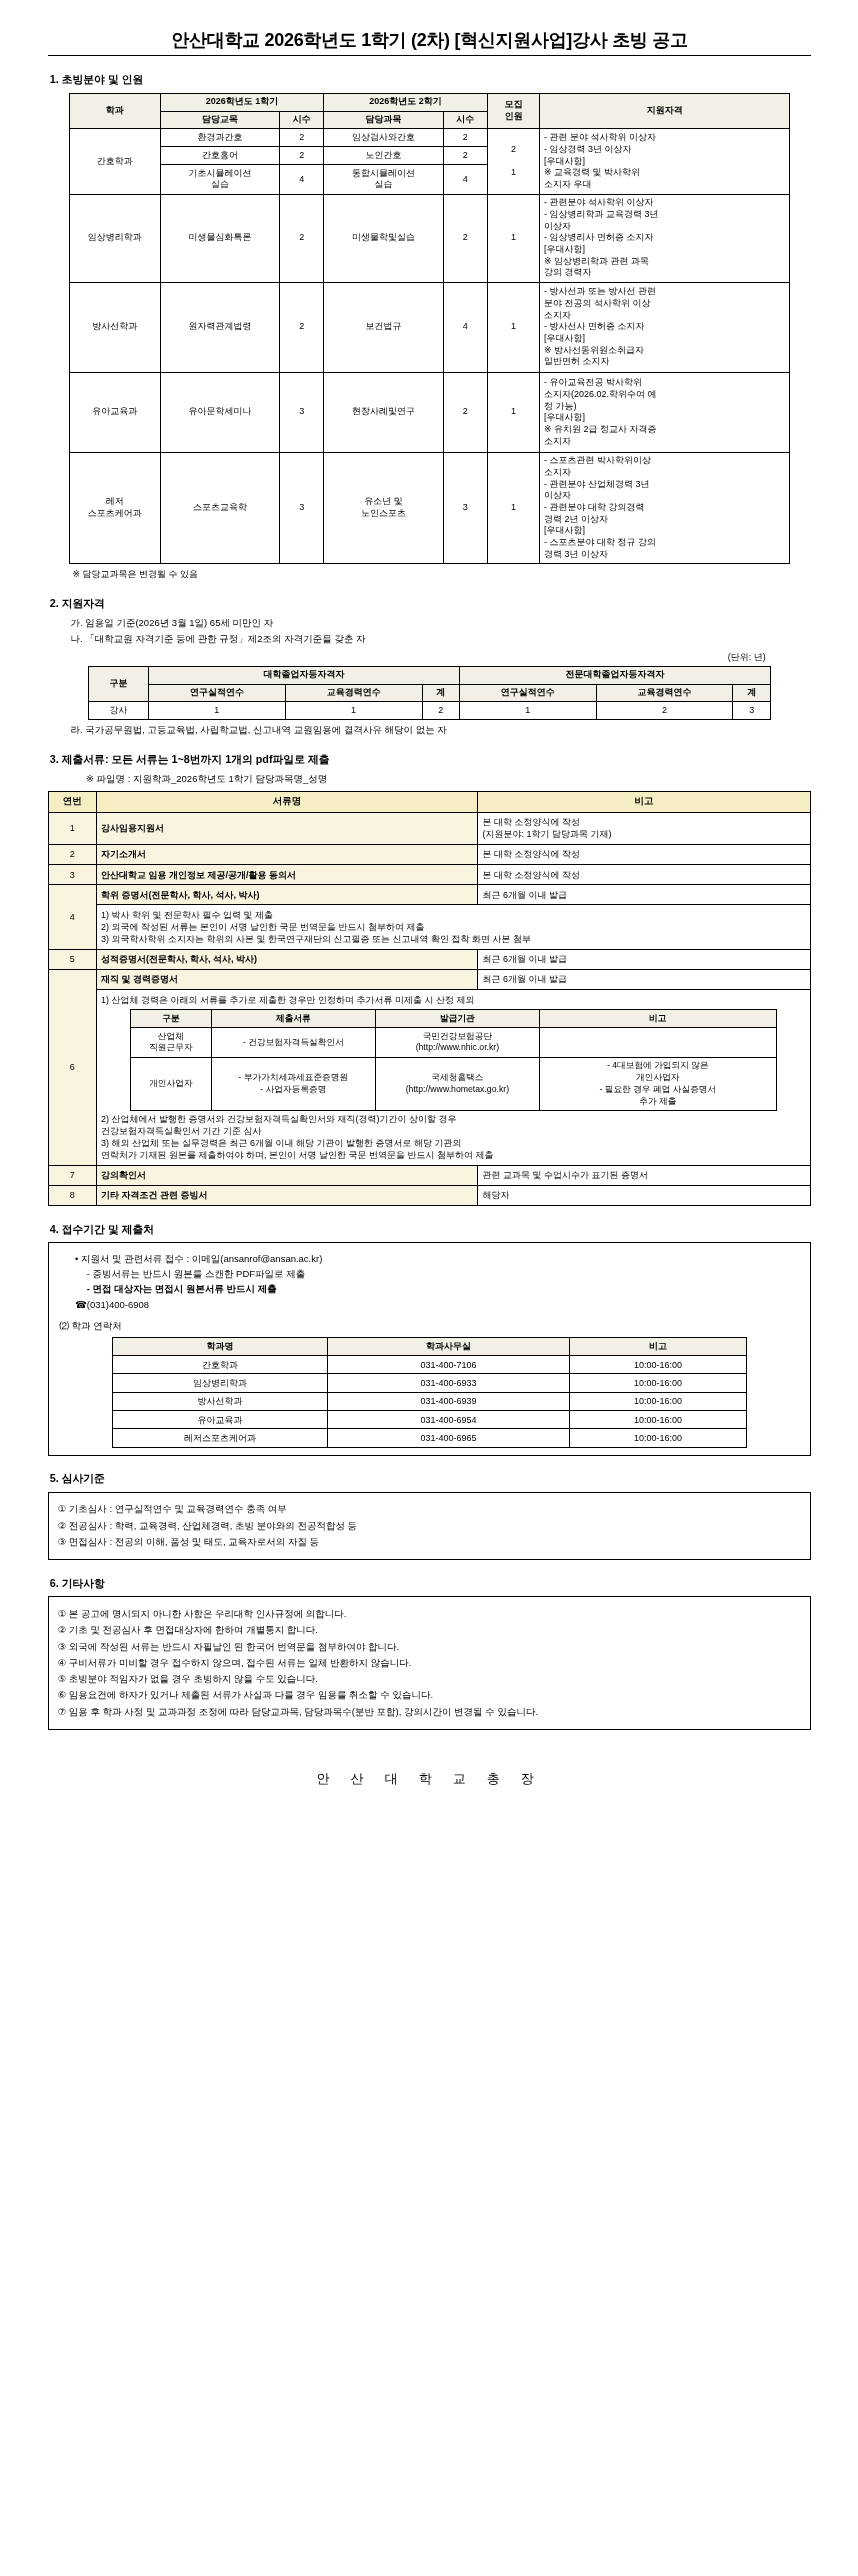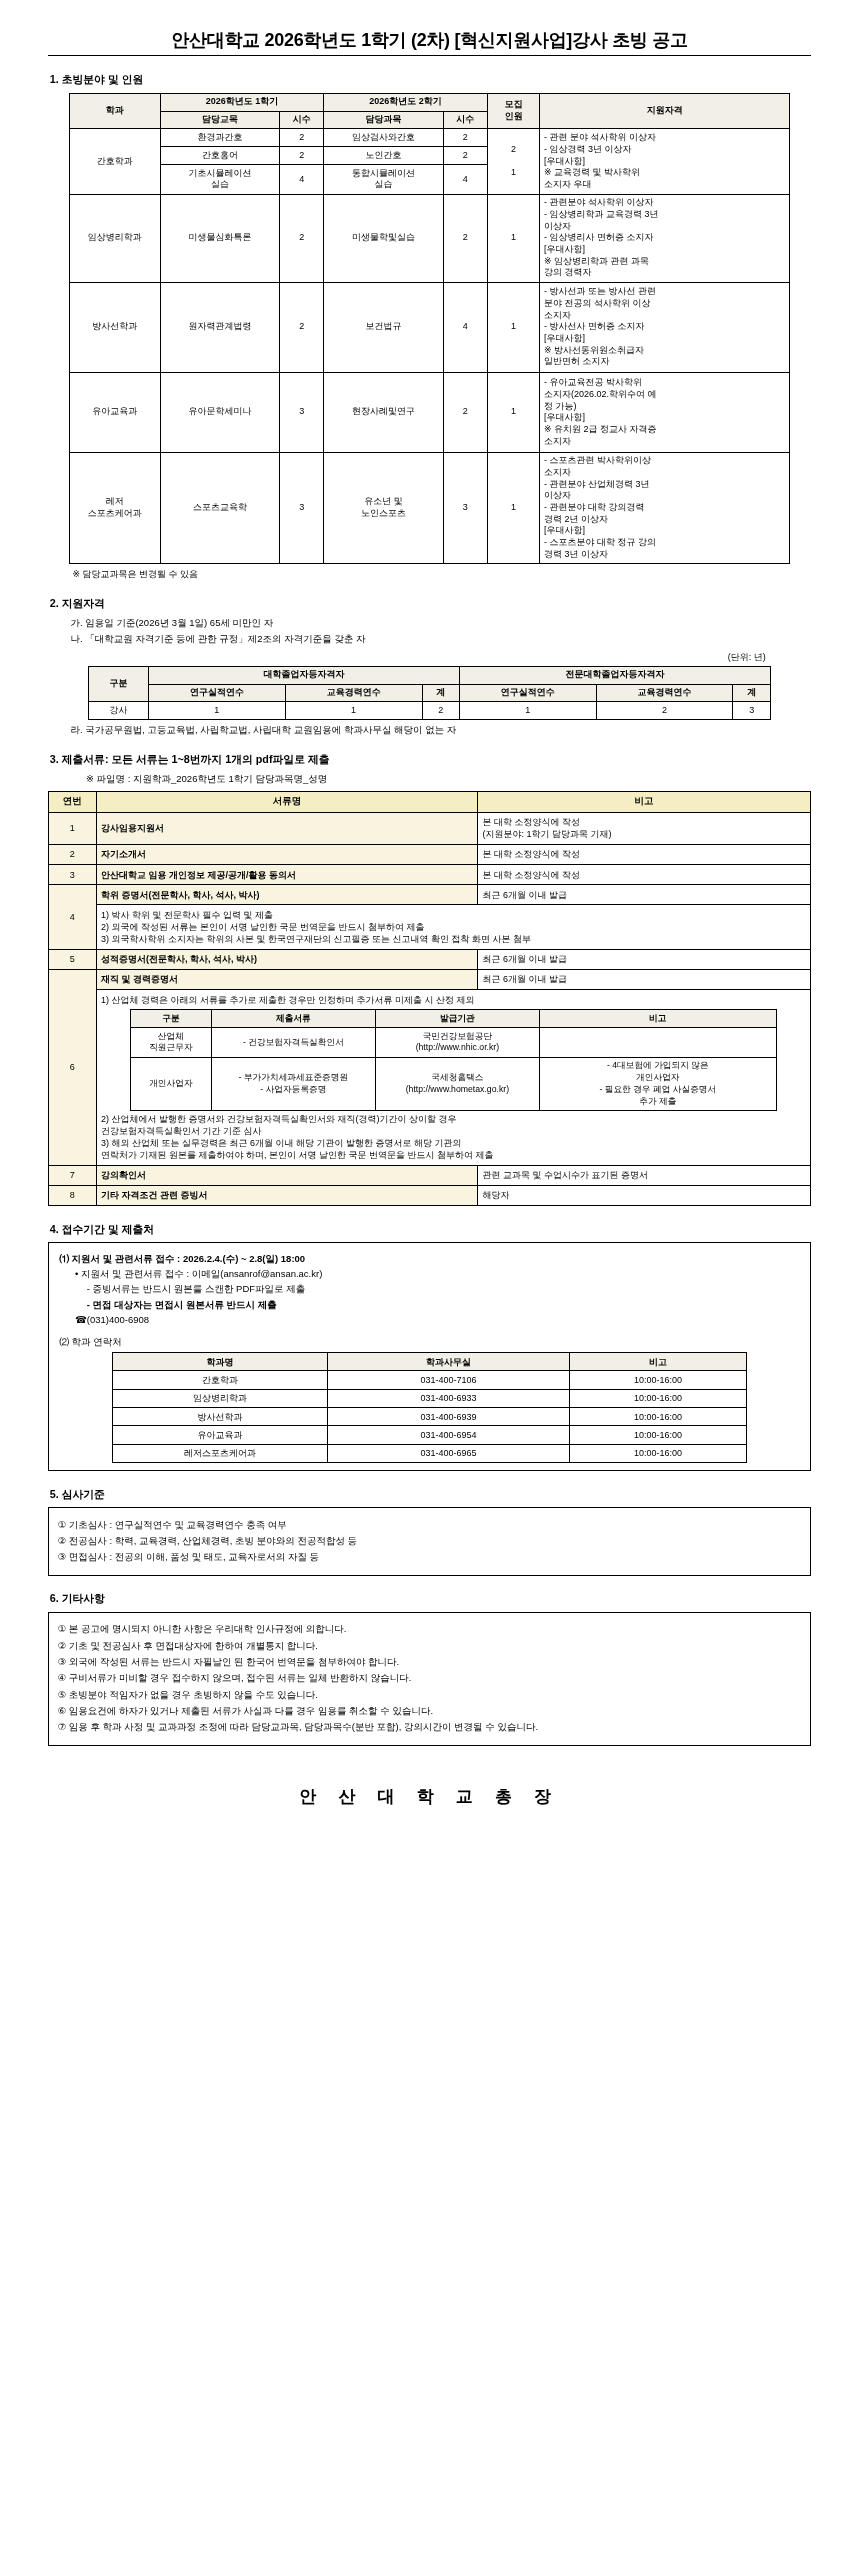--- a/index.html
+++ b/index.html
@@ -41,22 +41,22 @@
   .docs-tbl th{border:0.9px solid #000;font-size:9.5px;padding:3.5px 4.3px;background:#f5eec2;font-weight:bold;text-align:center;}
   .apply-box{border:0.9px solid #000;padding:7px 8.7px;margin-top:5.2px;font-size:9.5px;background:#fff;}
   .apply-box .ln{margin:2.6px 0;}
   .bold{font-weight:bold;}
   .crit-box{border:0.9px solid #000;padding:7px 8.7px;font-size:9.5px;margin-top:5.2px;}
   .crit-box div{margin:3.5px 0;}
   .etc-box{border:0.9px solid #000;padding:7px 8.7px;font-size:9.5px;margin-top:5.2px;}
   .etc-box div{margin:3.5px 0;}
   .signature{
     text-align:center;
-    font-size:17px;
-    font-weight:bold;
+    font-size:13px;
+    font-weight:normal;
     letter-spacing:8.7px;
     margin:40px 0 8.7px 0;
   }
   .contact-tbl td,.contact-tbl th{border:0.9px solid #000;font-size:9px;padding:2.6px 4.3px;text-align:center;}
   .contact-tbl th{background:#f2f0e6;font-weight:bold;}
   .sub-inner{width:100%;border-collapse:collapse;margin:3.5px 0 1.7px 0;}
   .sub-inner td,.sub-inner th{border:0.9px solid #000;padding:2.6px 3.5px;font-size:8.7px;text-align:center;}
   .sub-inner th{background:#f2f0e6;font-weight:bold;}
 </style>
 </head>
@@ -214,21 +214,21 @@
         <td class="ctr">1</td>
         <td class="ctr">2</td>
         <td class="ctr">1</td>
         <td class="ctr">2</td>
         <td class="ctr">3</td>
       </tr>
     </tbody>
       </table>
   </div>
 
-  <div class="indent1">라. 국가공무원법, 고등교육법, 사립학교법, 사립대학 교원임용에 학과사무실 해당이 없는 자</div>
+  <div class="indent1">라. 국가공무원법, 고등교육법, 사립학교법, 신고내역 교원임용에 결격사유 해당이 없는 자</div>
 
   <div class="sec-head">3. 제출서류: 모든 서류는 1~8번까지 1개의 pdf파일로 제출</div>
   <div class="indent2">※ 파일명 : 지원학과_2026학년도 1학기 담당과목명_성명</div>
 
   <table class="docs-tbl" style="margin-top:5.2px;">
     <tbody>
         <tr>
       <th style="width:38px;">연번</th>
       <th style="width:372px;">서류명</th>
       <th>비고</th>
@@ -324,21 +324,20 @@
     <tr>
       <td class="ctr beige">8</td>
       <td class="beige bold">기타 자격조건 관련 증빙서</td>
       <td>해당자</td>
     </tr>
   </tbody>
     </table>
 
   <div class="sec-head">4. 접수기간 및 제출처</div>
   <div class="apply-box">
-    <div class="ln bold" style="padding-left:1.7px;">⑴ 지원서 및 관련서류 접수 : 2026.2.4.(수) ~ 2.8(일) 18:00</div>
     <div class="ln" style="padding-left:17.3px;">• 지원서 및 관련서류 접수 : 이메일(ansanrof@ansan.ac.kr)</div>
     <div class="ln" style="padding-left:29px;">- 증빙서류는 반드시 원본를 스캔한 PDF파일로 제출</div>
     <div class="ln bold" style="padding-left:29px;">- 면접 대상자는 면접시 원본서류 반드시 제출</div>
     <div class="ln" style="padding-left:17.3px;">☎(031)400-6908</div>
 
     <div class="ln" style="margin-top:8.7px;padding-left:1.7px;">⑵ 학과 연락처</div>
     <div style="padding:0 54px;">
       <table class="contact-tbl" style="margin-top:3.5px;">
         <tbody>
             <tr>

